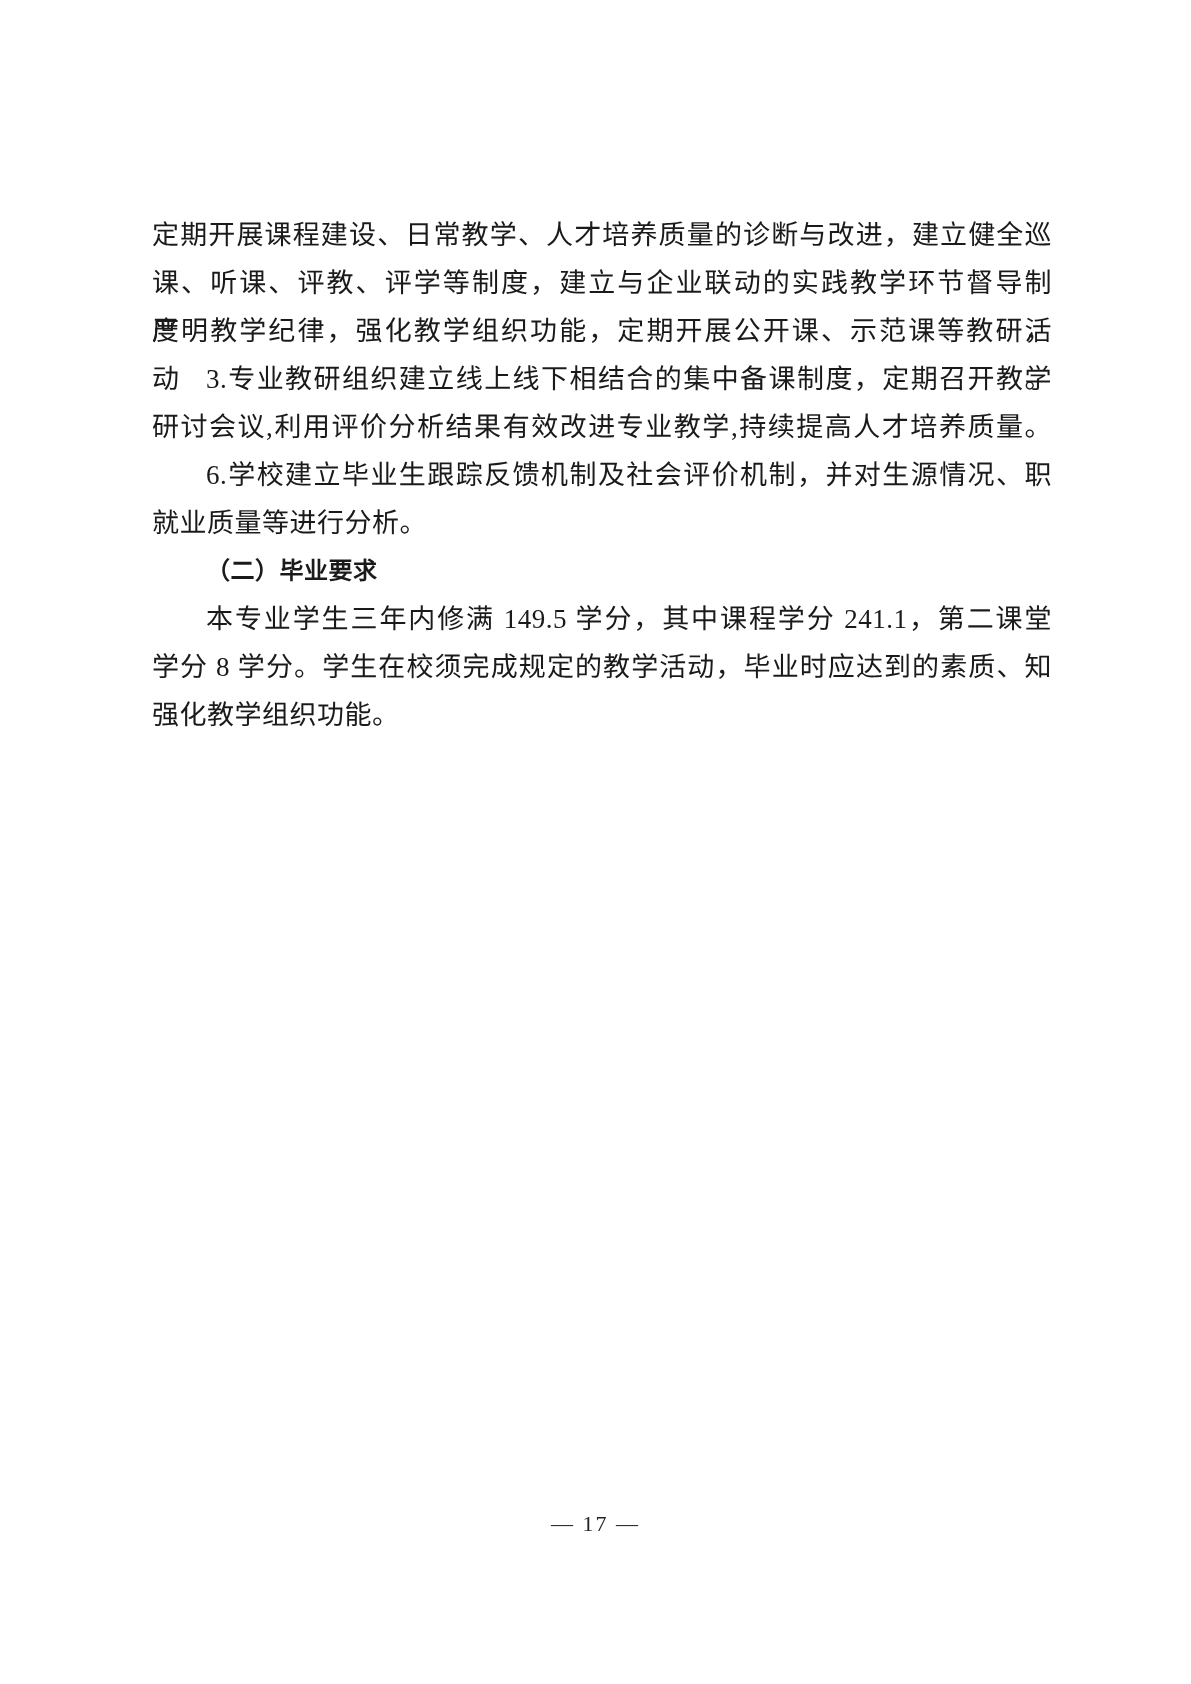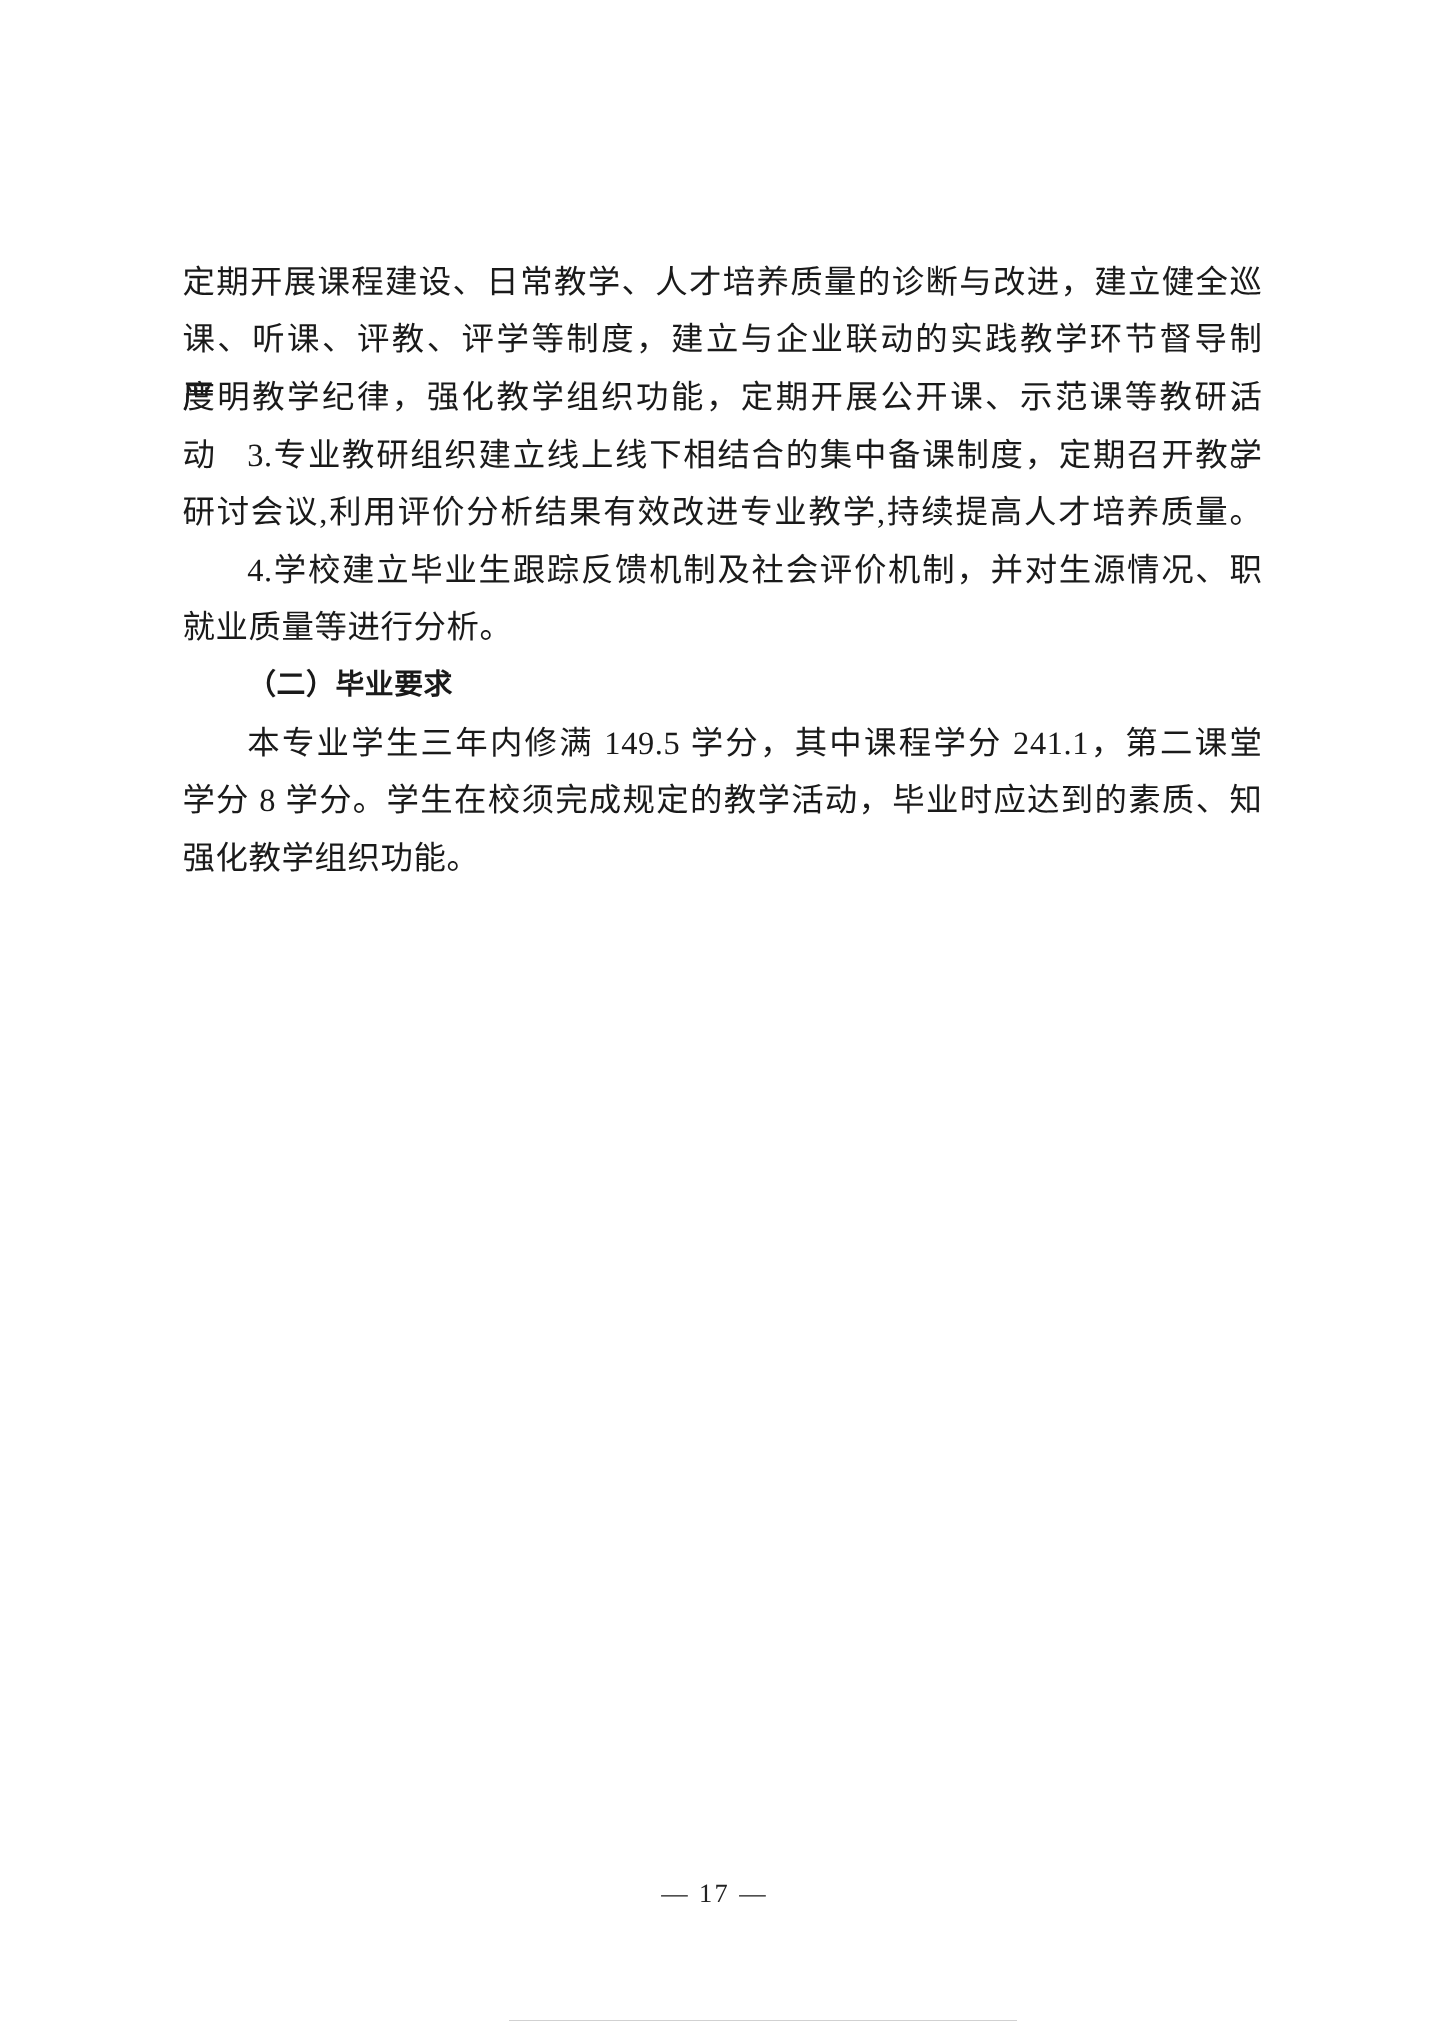--- a/index.html
+++ b/index.html
@@ -52,21 +52,21 @@
     text-indent: 54px;
   }
   .heading .line {
     font-weight: 700;
     font-size: 24px;
   }
   .page-footer {
     position: absolute;
     left: 0;
     right: 0;
-    top: 1560px;
+    top: 1506px;
     height: 36px;
     text-align: center;
   }
   .page-number {
     font-size: 22px;
     line-height: 36px;
     color: #222222;
     letter-spacing: 2px;
   }
 </style>
@@ -82,21 +82,21 @@
       <span class="line fill">课、听课、评教、评学等制度，建立与企业联动的实践教学环节督导制度，</span>
       <span class="line fill">严明教学纪律，强化教学组织功能，定期开展公开课、示范课等教研活动。</span>
     </p>
 
     <p class="para">
       <span class="line fill ind">3.专业教研组织建立线上线下相结合的集中备课制度，定期召开教学</span>
       <span class="line fill">研讨会议,利用评价分析结果有效改进专业教学,持续提高人才培养质量。</span>
     </p>
 
     <p class="para">
-      <span class="line fill ind">4.学校建立毕业生跟踪反馈机制及社会评价机制，并对生源情况、职</span>
+      <span class="line fill ind">6.学校建立毕业生跟踪反馈机制及社会评价机制，并对生源情况、职</span>
       <span class="line end">就业质量等进行分析。</span>
     </p>
 
     <p class="para heading">
       <span class="line end ind">（二）毕业要求</span>
     </p>
 
     <p class="para">
       <span class="line fill ind">本专业学生三年内修满 149.5 学分，其中课程学分 241.1，第二课堂</span>
       <span class="line fill">学分 8 学分。学生在校须完成规定的教学活动，毕业时应达到的素质、知</span>

